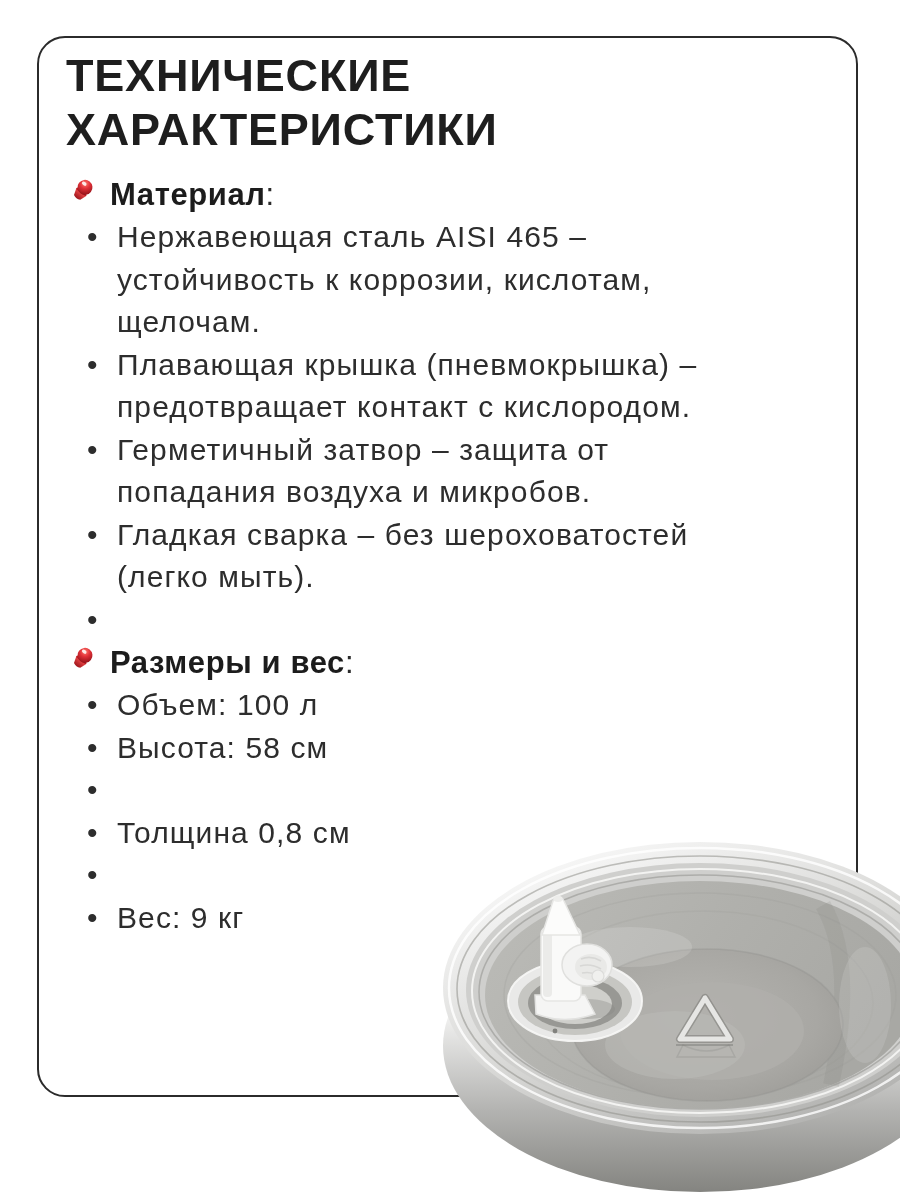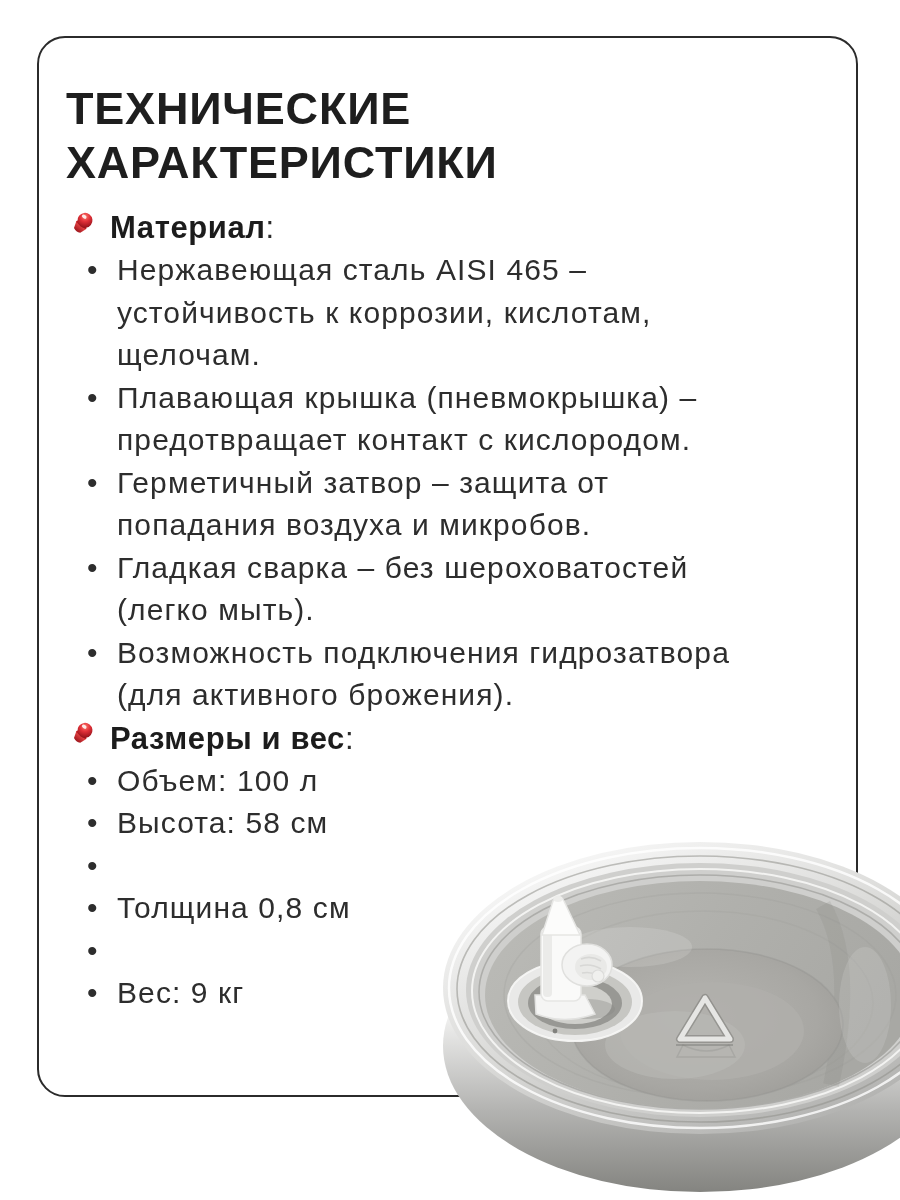--- a/index.html
+++ b/index.html
@@ -14,21 +14,21 @@
   
   .card {
     position: absolute;
     left: 37px; top: 36px;
     width: 821px; height: 1061px;
     box-sizing: border-box;
     border: 2px solid #2b2b2b;
     border-radius: 28px;
     background: #ffffff;
     z-index: 1;
-    padding: 44px 18px 0 27px;
+    padding: 11px 18px 0 27px;
   }
   .title {
     margin: 0 0 16px 0;
     font-size: 45px;
     line-height: 54px;
     font-weight: 800;
     letter-spacing: 0.8px;
     color: #1e1e1e;
   }
   .title span { display: block; }
@@ -186,22 +186,20 @@
               <span class="btext">Гладкая сварка – без шероховатостей
 (легко мыть).</span>
             </li>
           </ul>
   </section>
 
   <section class="spec-section">
     <ul class="bullets">
             <li>
               <span class="dot">•</span>
-              <span class="btext">Возможность подключения гидрозатвора
-(для активного брожения).</span>
             </li>
           </ul>
   </section>
 
   <section class="spec-section">
     <div class="section-head">
       <span class="pin-wrap">
         <svg width="38" height="38" viewBox="0 0 40 40">
                 <use href="#pushpin-shape"></use>
               </svg>

